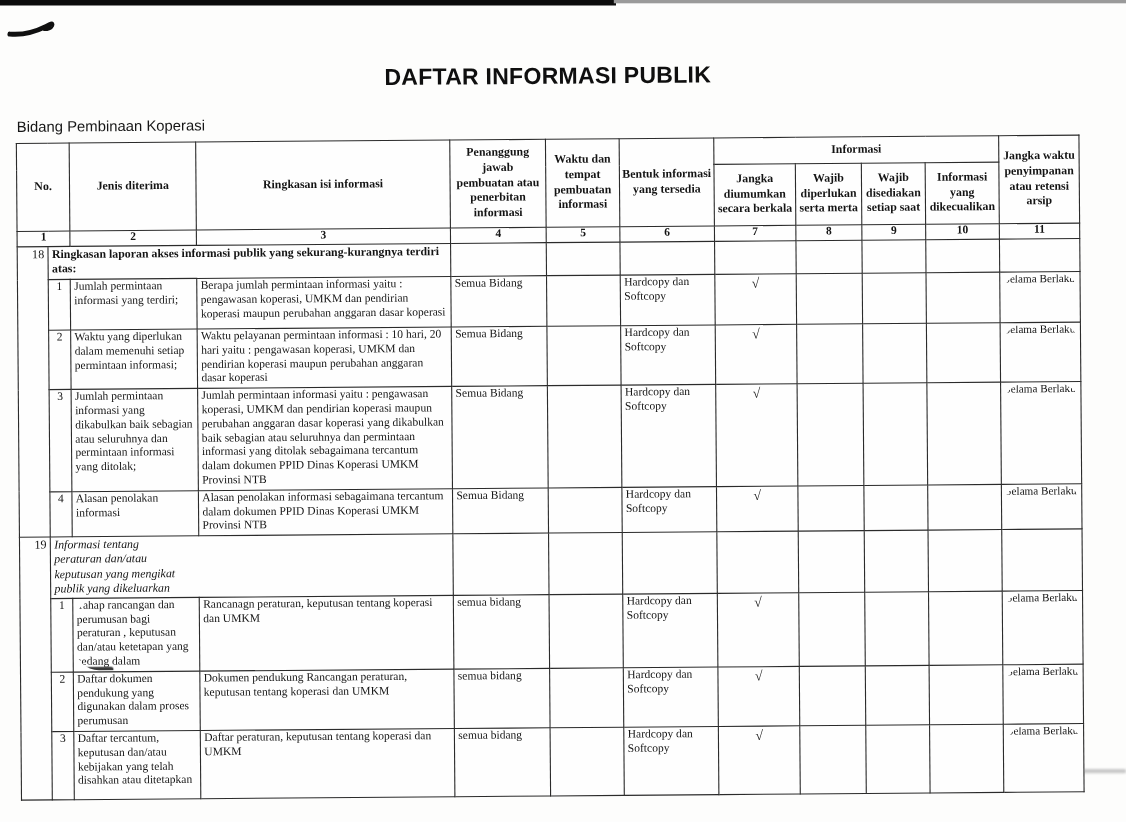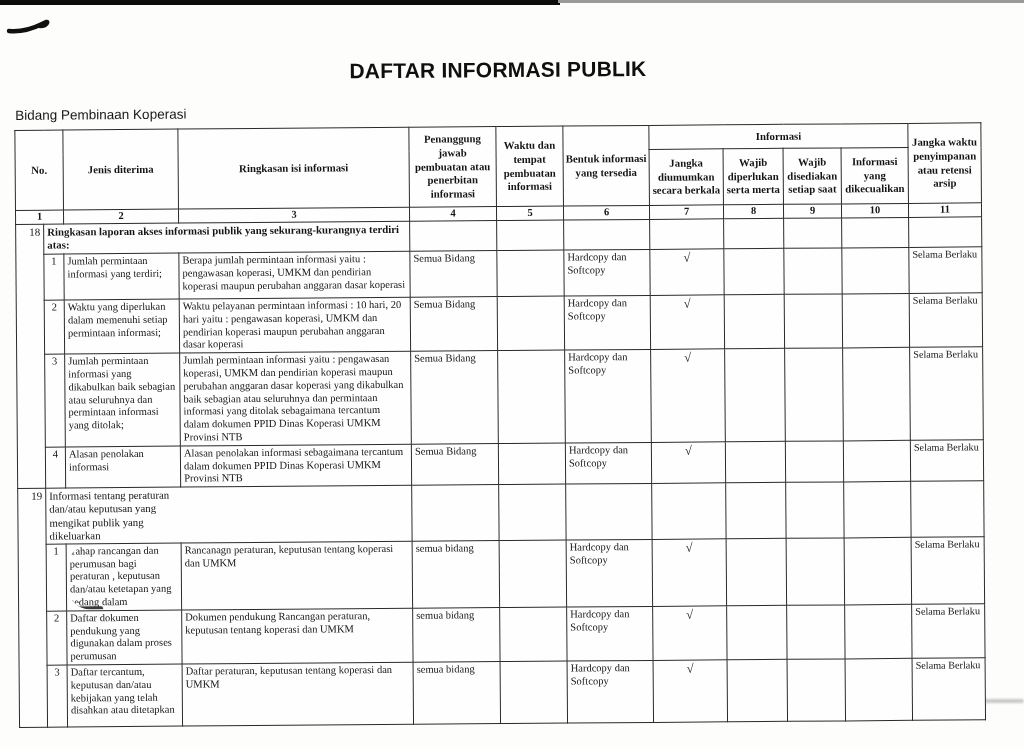--- a/index.html
+++ b/index.html
@@ -38,23 +38,23 @@
   .dip tr.nums td{text-align:center;font-weight:bold;height:13px;padding:0;font-size:10.5px;}
 
   .h1{height:24px}.h2{height:56px}
   .rh-sec18{height:30px}.rh-18-1{height:46px}.rh-18-2{height:40px}.rh-18-3{height:64px}.rh-18-4{height:38px}
   .rh-sec19{height:40px}.rh-19-1{height:51px}.rh-19-2{height:48px}.rh-19-3{height:62px}
 
   .no-cell{text-align:right;padding-right:1px;font-size:11px;font-weight:normal;}
   .subno{text-align:center;padding:1px 0;}
   .sectitle{font-weight:bold;font-size:10.8px;}
   .sectitle-plain{font-weight:normal;}
-  .narrow{max-width:122px;}
+  .narrow{max-width:122px;font-style:italic;}
   .check{text-align:center;vertical-align:middle;font-size:12.5px;padding:0;}
-  .jangka{font-size:10.2px;padding:0 1px 0 2px;}
+  .jangka{font-size:10.2px;padding:0 1px 0 2px;border-radius:22px;}
   .rel{position:relative;border-radius:23px;}
   .scribble{position:absolute;left:4px;bottom:-2px;width:32px;height:6px;background:#3a3a3a;filter:blur(.7px);border-radius:2px;}
 </style>
 </head>
 <body>
 
 <div class="edge-bar-left"></div>
 <div class="edge-bar-right"></div>
 <div class="bottom-smudge"></div>
 <svg class="pen-mark" width="82" height="32" viewBox="0 0 82 32">

